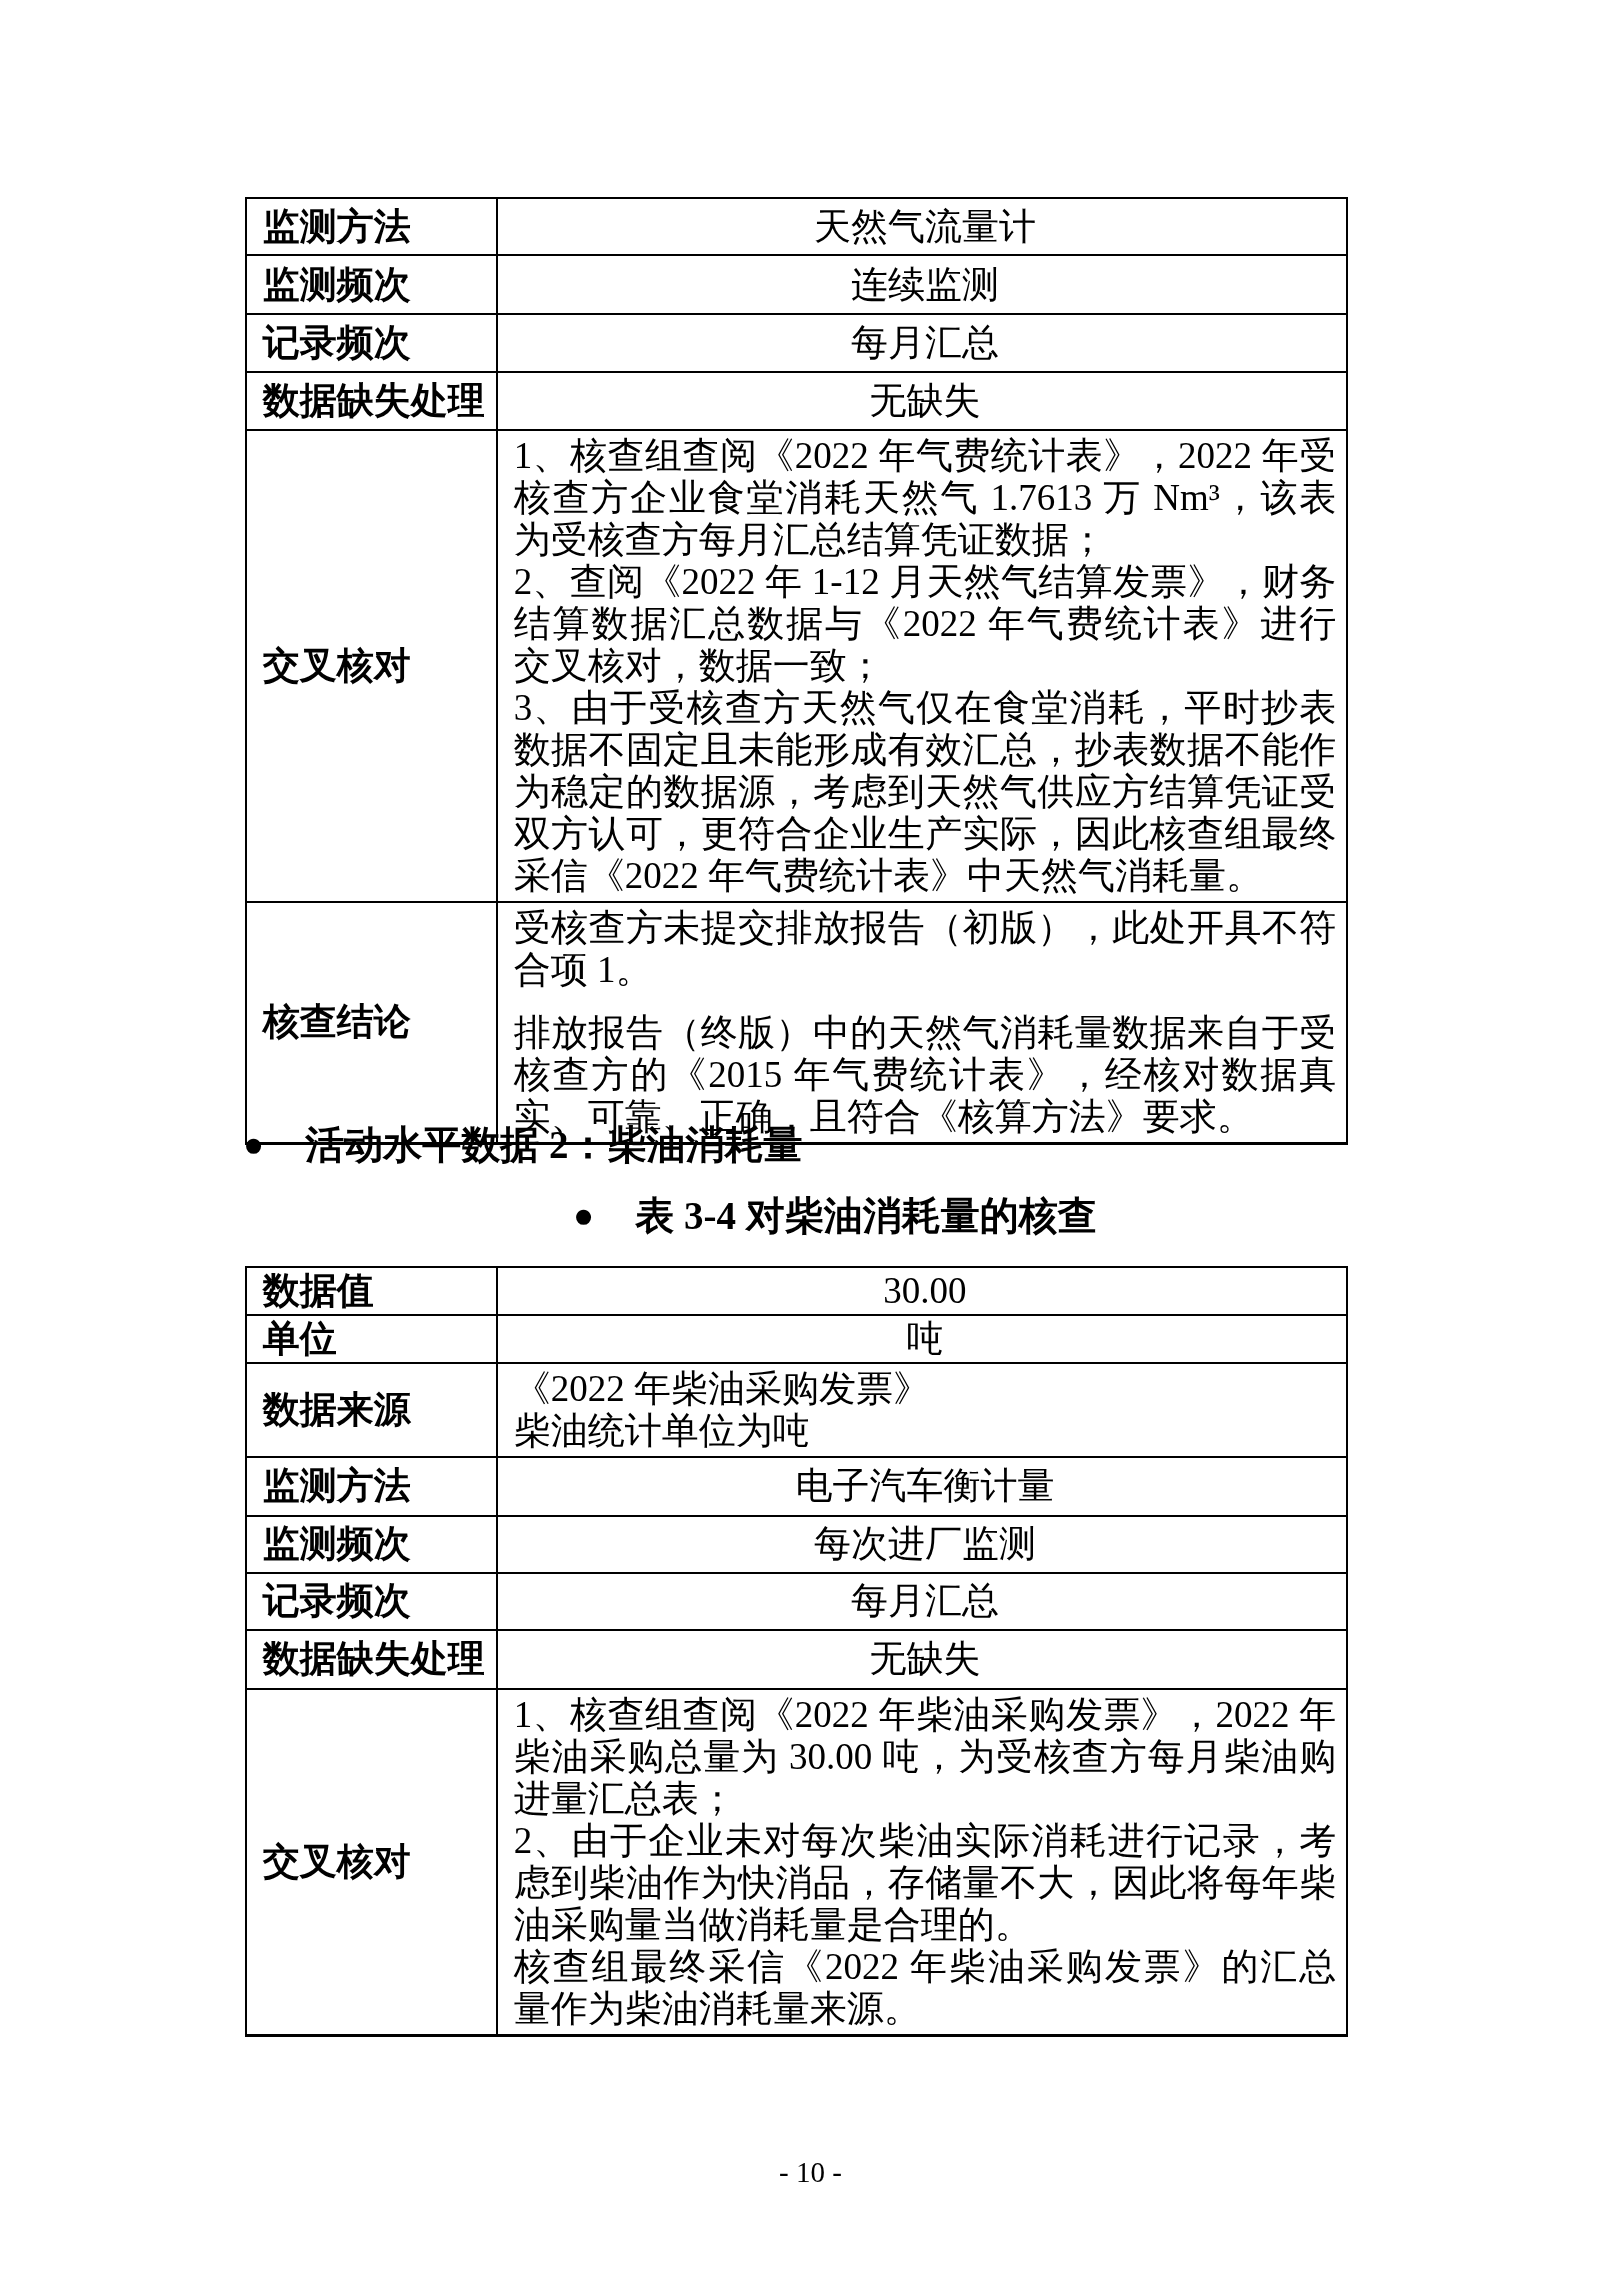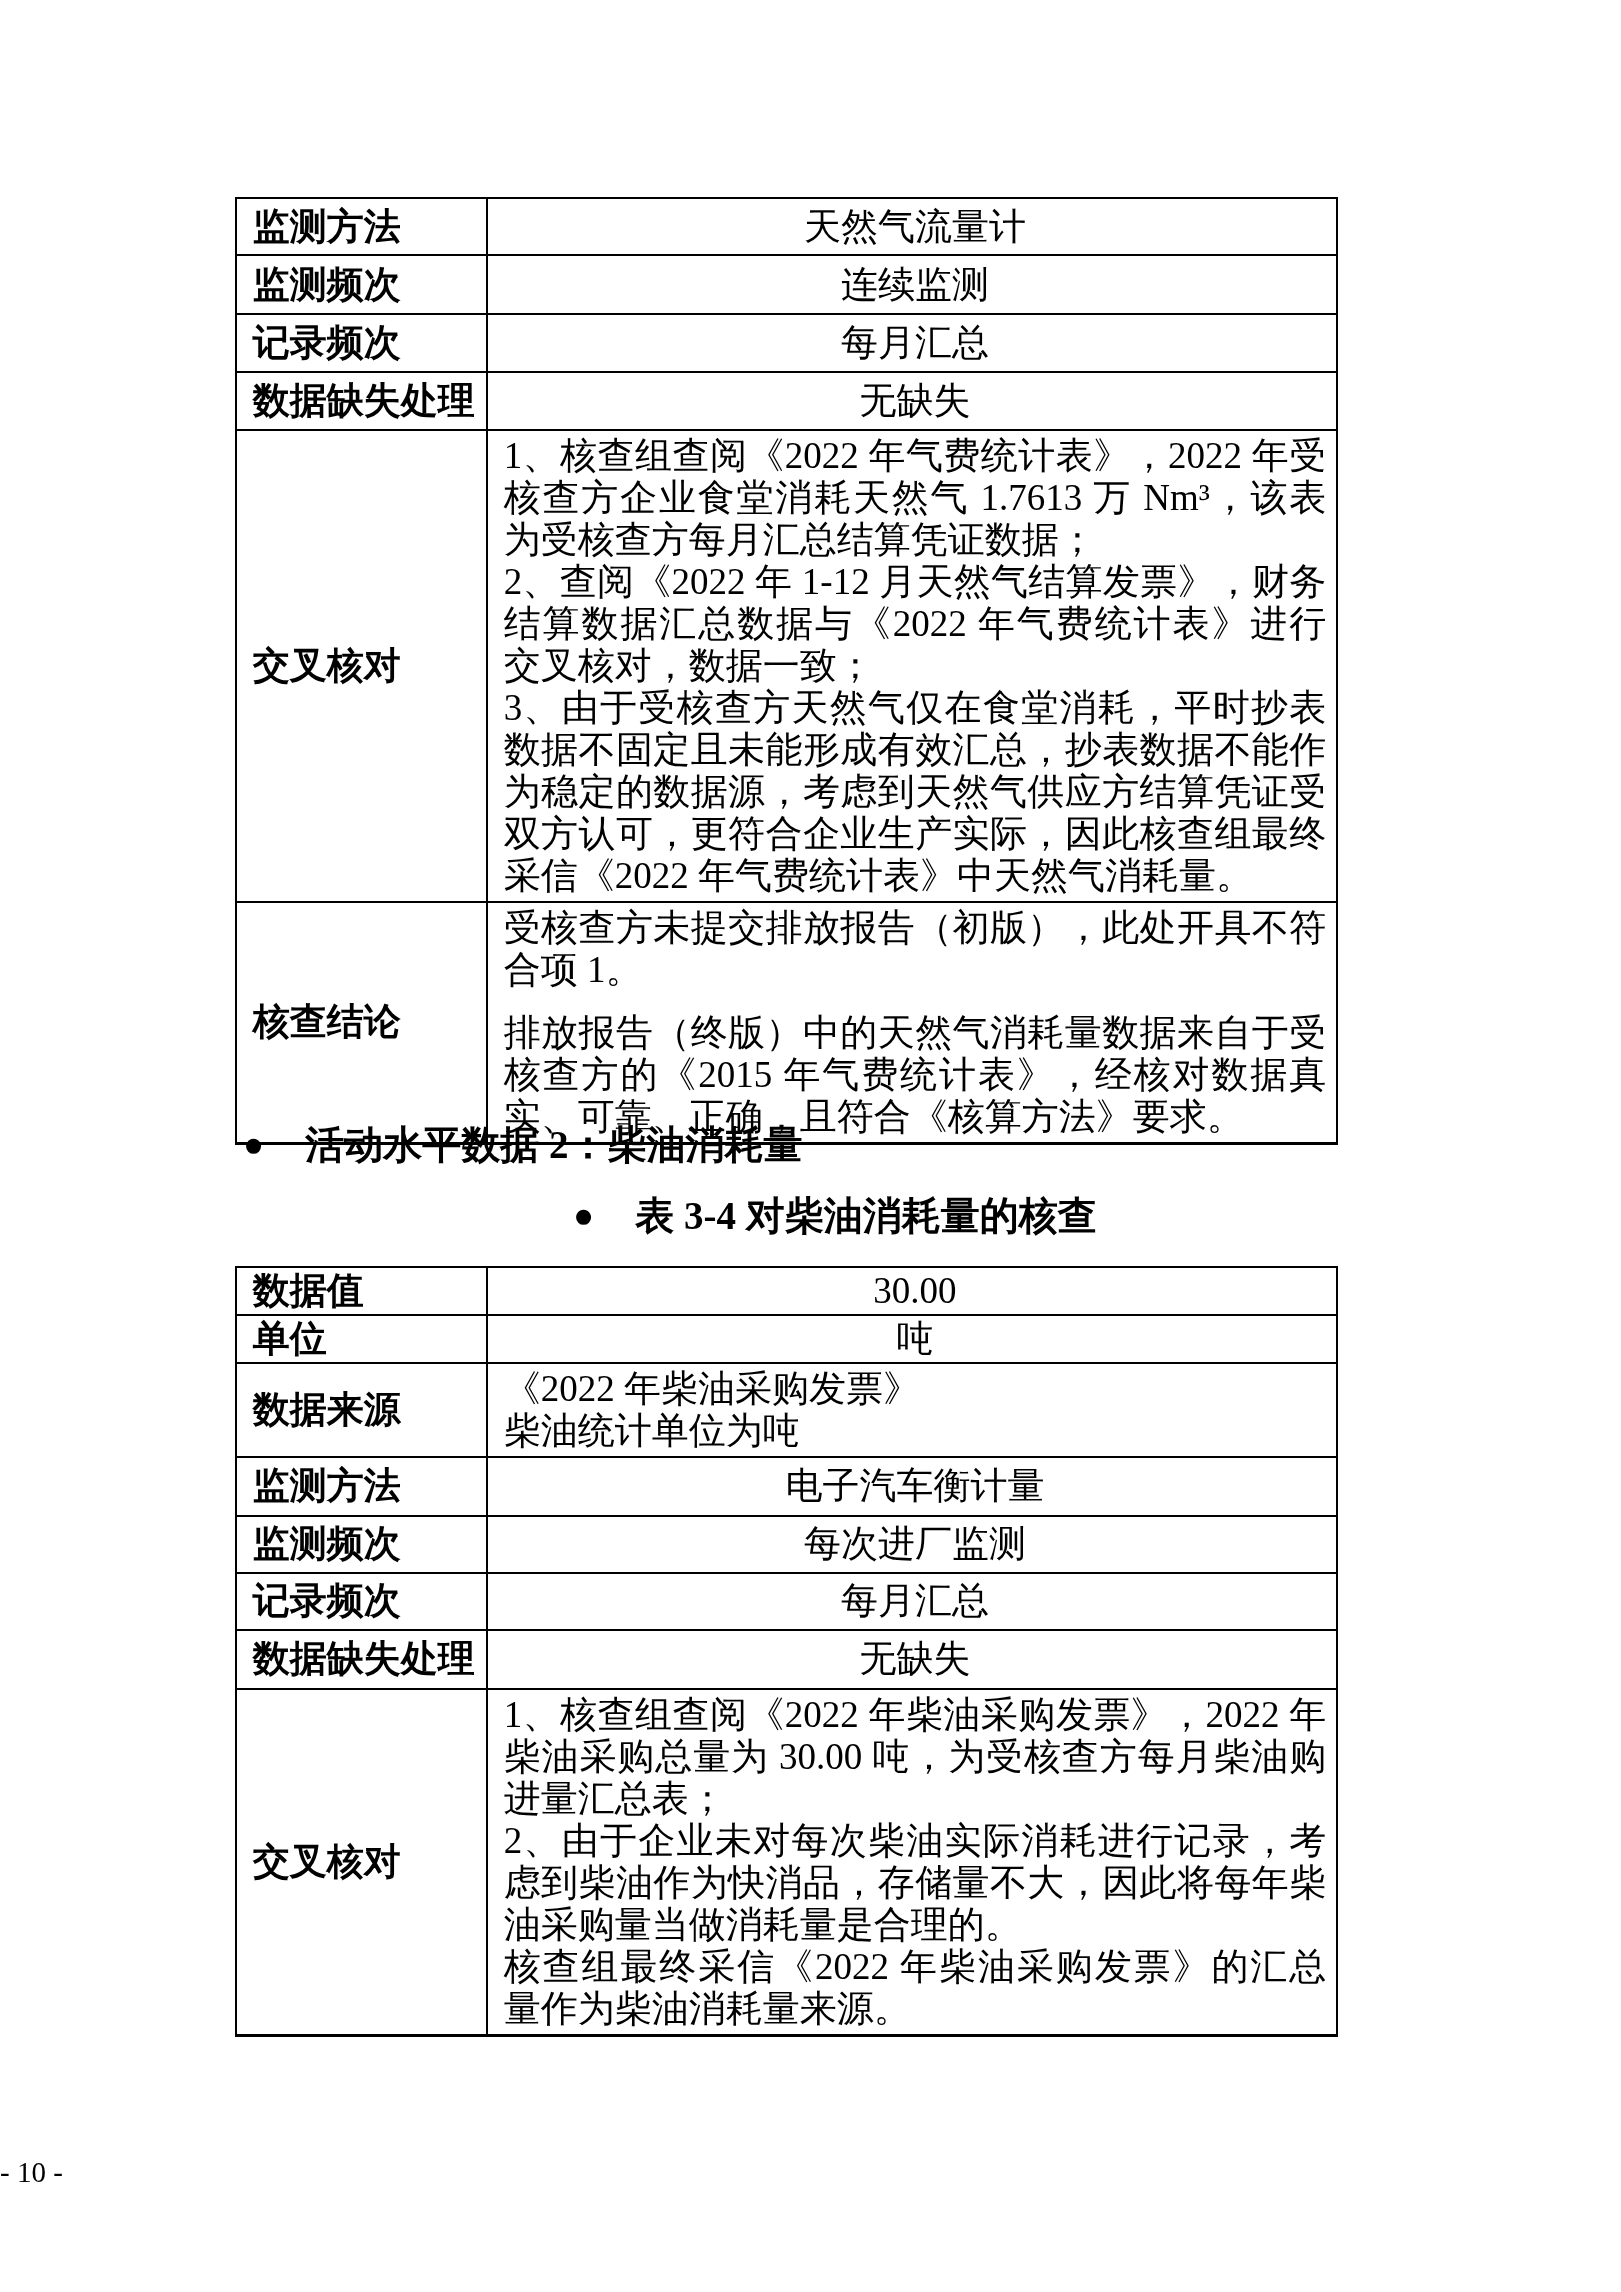--- a/index.html
+++ b/index.html
@@ -6,21 +6,21 @@
   .page{
     position:relative;
     width:1621px;height:2293px;
     background:#ffffff;
     color:#000;
     font-family:"Liberation Serif","DejaVu Serif",serif;
     overflow:hidden;
   }
   table.doc{
     position:absolute;
-    left:235px;
+    left:245px;
     width:1101px;
     border-collapse:collapse;
     table-layout:fixed;
     border:2.9px solid #000;
     border-bottom-width:3.9px;
   }
   table.doc td{
     border:2px solid #000;
     font-size:37px;
     line-height:42px;
@@ -58,20 +58,21 @@
     line-height:35px;
     margin-right:41px;
     font-weight:normal;
   }
   #heading-activity{left:243px;top:1122px;}
   #table-caption{left:573px;top:1193px;}
   .footer{
     position:absolute;
     left:0;top:2156px;
     width:100%;
+    text-align:center;
     font-size:29px;
     line-height:33px;
   }
 </style>
 </head>
 <body>
 
 <div class="page">
 
   <table class="doc" style="top:197px;">

